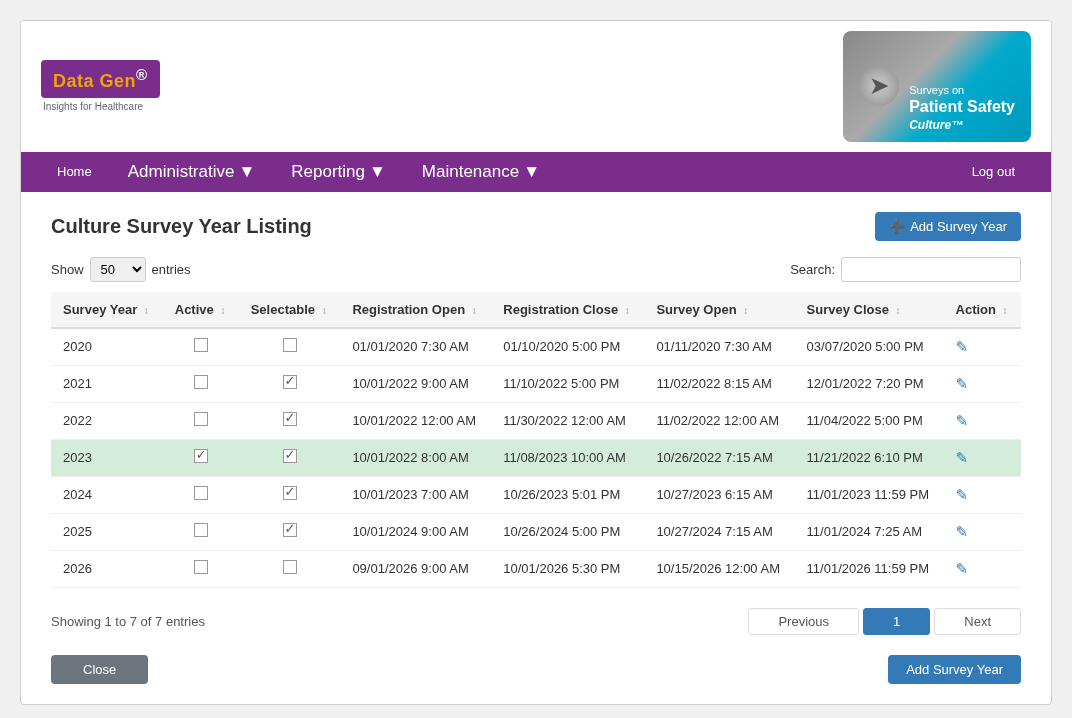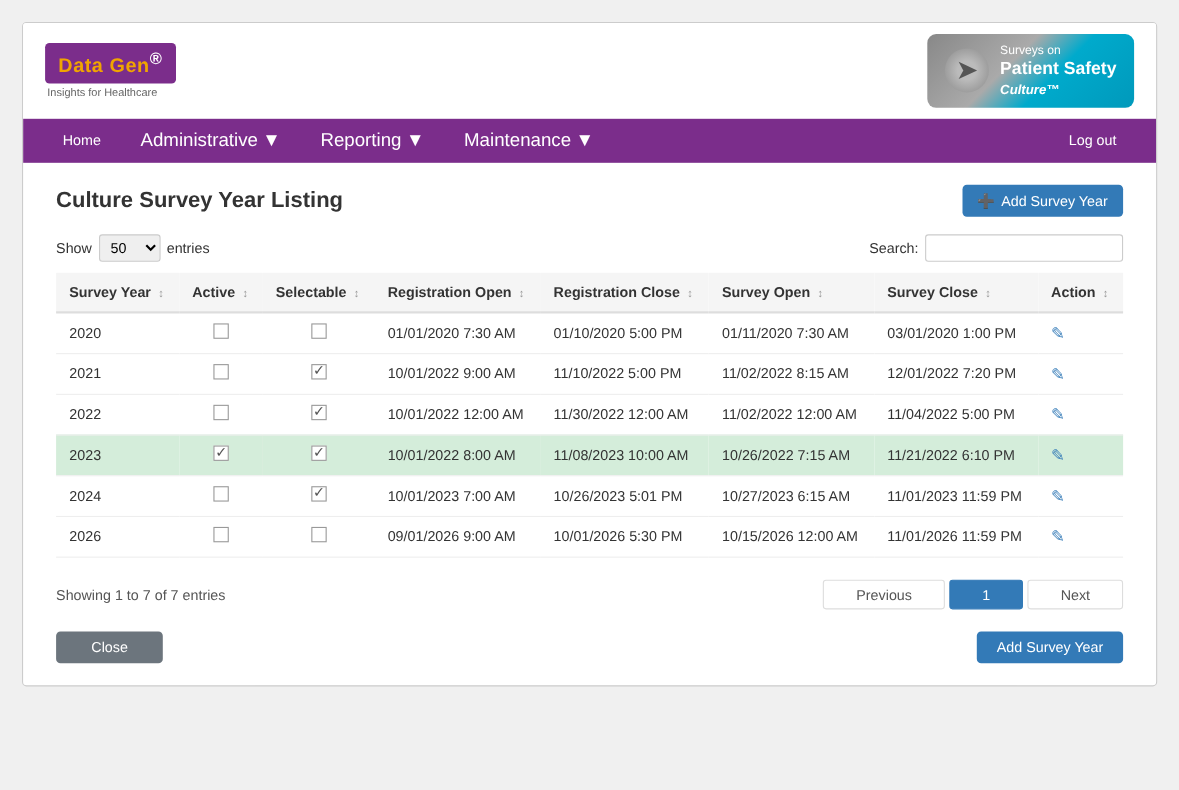--- a/index.html
+++ b/index.html
@@ -64,20 +64,21 @@
       background: radial-gradient(circle, #bbb 30%, #888 100%);
       border-radius: 50%;
       display: flex;
       align-items: center;
       justify-content: center;
       font-size: 22px;
       color: #555;
     }
     .header-logo-right .brand-text {
       line-height: 1.3;
+      margin-top: 44px;
     }
     .header-logo-right .brand-text div:first-child { font-size: 11px; font-weight: normal; }
     .header-logo-right .brand-text div:nth-child(2) { font-size: 16px; font-weight: bold; }
     .header-logo-right .brand-text div:last-child { font-size: 12px; font-style: italic; }
 
     
     nav {
       background: #7b2d8b;
       display: flex;
       align-items: center;
@@ -369,21 +370,21 @@
     <td>2020</td>
     <td class="checkbox-cell">
       <span class="check-box"></span>
     </td>
     <td class="checkbox-cell">
       <span class="check-box"></span>
     </td>
     <td>01/01/2020 7:30 AM</td>
     <td>01/10/2020 5:00 PM</td>
     <td>01/11/2020 7:30 AM</td>
-    <td>03/01/2020 1:00 PM</td>
+    <td>03/07/2020 5:00 PM</td>
     <td>
       <span class="edit-icon">✎</span>
     </td>
   </tr>
             <tr>
     <td>2021</td>
     <td class="checkbox-cell">
       <span class="check-box"></span>
     </td>
     <td class="checkbox-cell">
@@ -434,20 +435,36 @@
     <td class="checkbox-cell">
       <span class="check-box"></span>
     </td>
     <td class="checkbox-cell">
       <span class="check-box checked"></span>
     </td>
     <td>10/01/2023 7:00 AM</td>
     <td>10/26/2023 5:01 PM</td>
     <td>10/27/2023 6:15 AM</td>
     <td>11/01/2023 11:59 PM</td>
+    <td>
+      <span class="edit-icon">✎</span>
+    </td>
+  </tr>
+            <tr>
+    <td>2025</td>
+    <td class="checkbox-cell">
+      <span class="check-box"></span>
+    </td>
+    <td class="checkbox-cell">
+      <span class="check-box checked"></span>
+    </td>
+    <td>10/01/2024 9:00 AM</td>
+    <td>10/26/2024 5:00 PM</td>
+    <td>10/27/2024 7:15 AM</td>
+    <td>11/01/2024 7:25 AM</td>
     <td>
       <span class="edit-icon">✎</span>
     </td>
   </tr>
             <tr>
     <td>2026</td>
     <td class="checkbox-cell">
       <span class="check-box"></span>
     </td>
     <td class="checkbox-cell">

